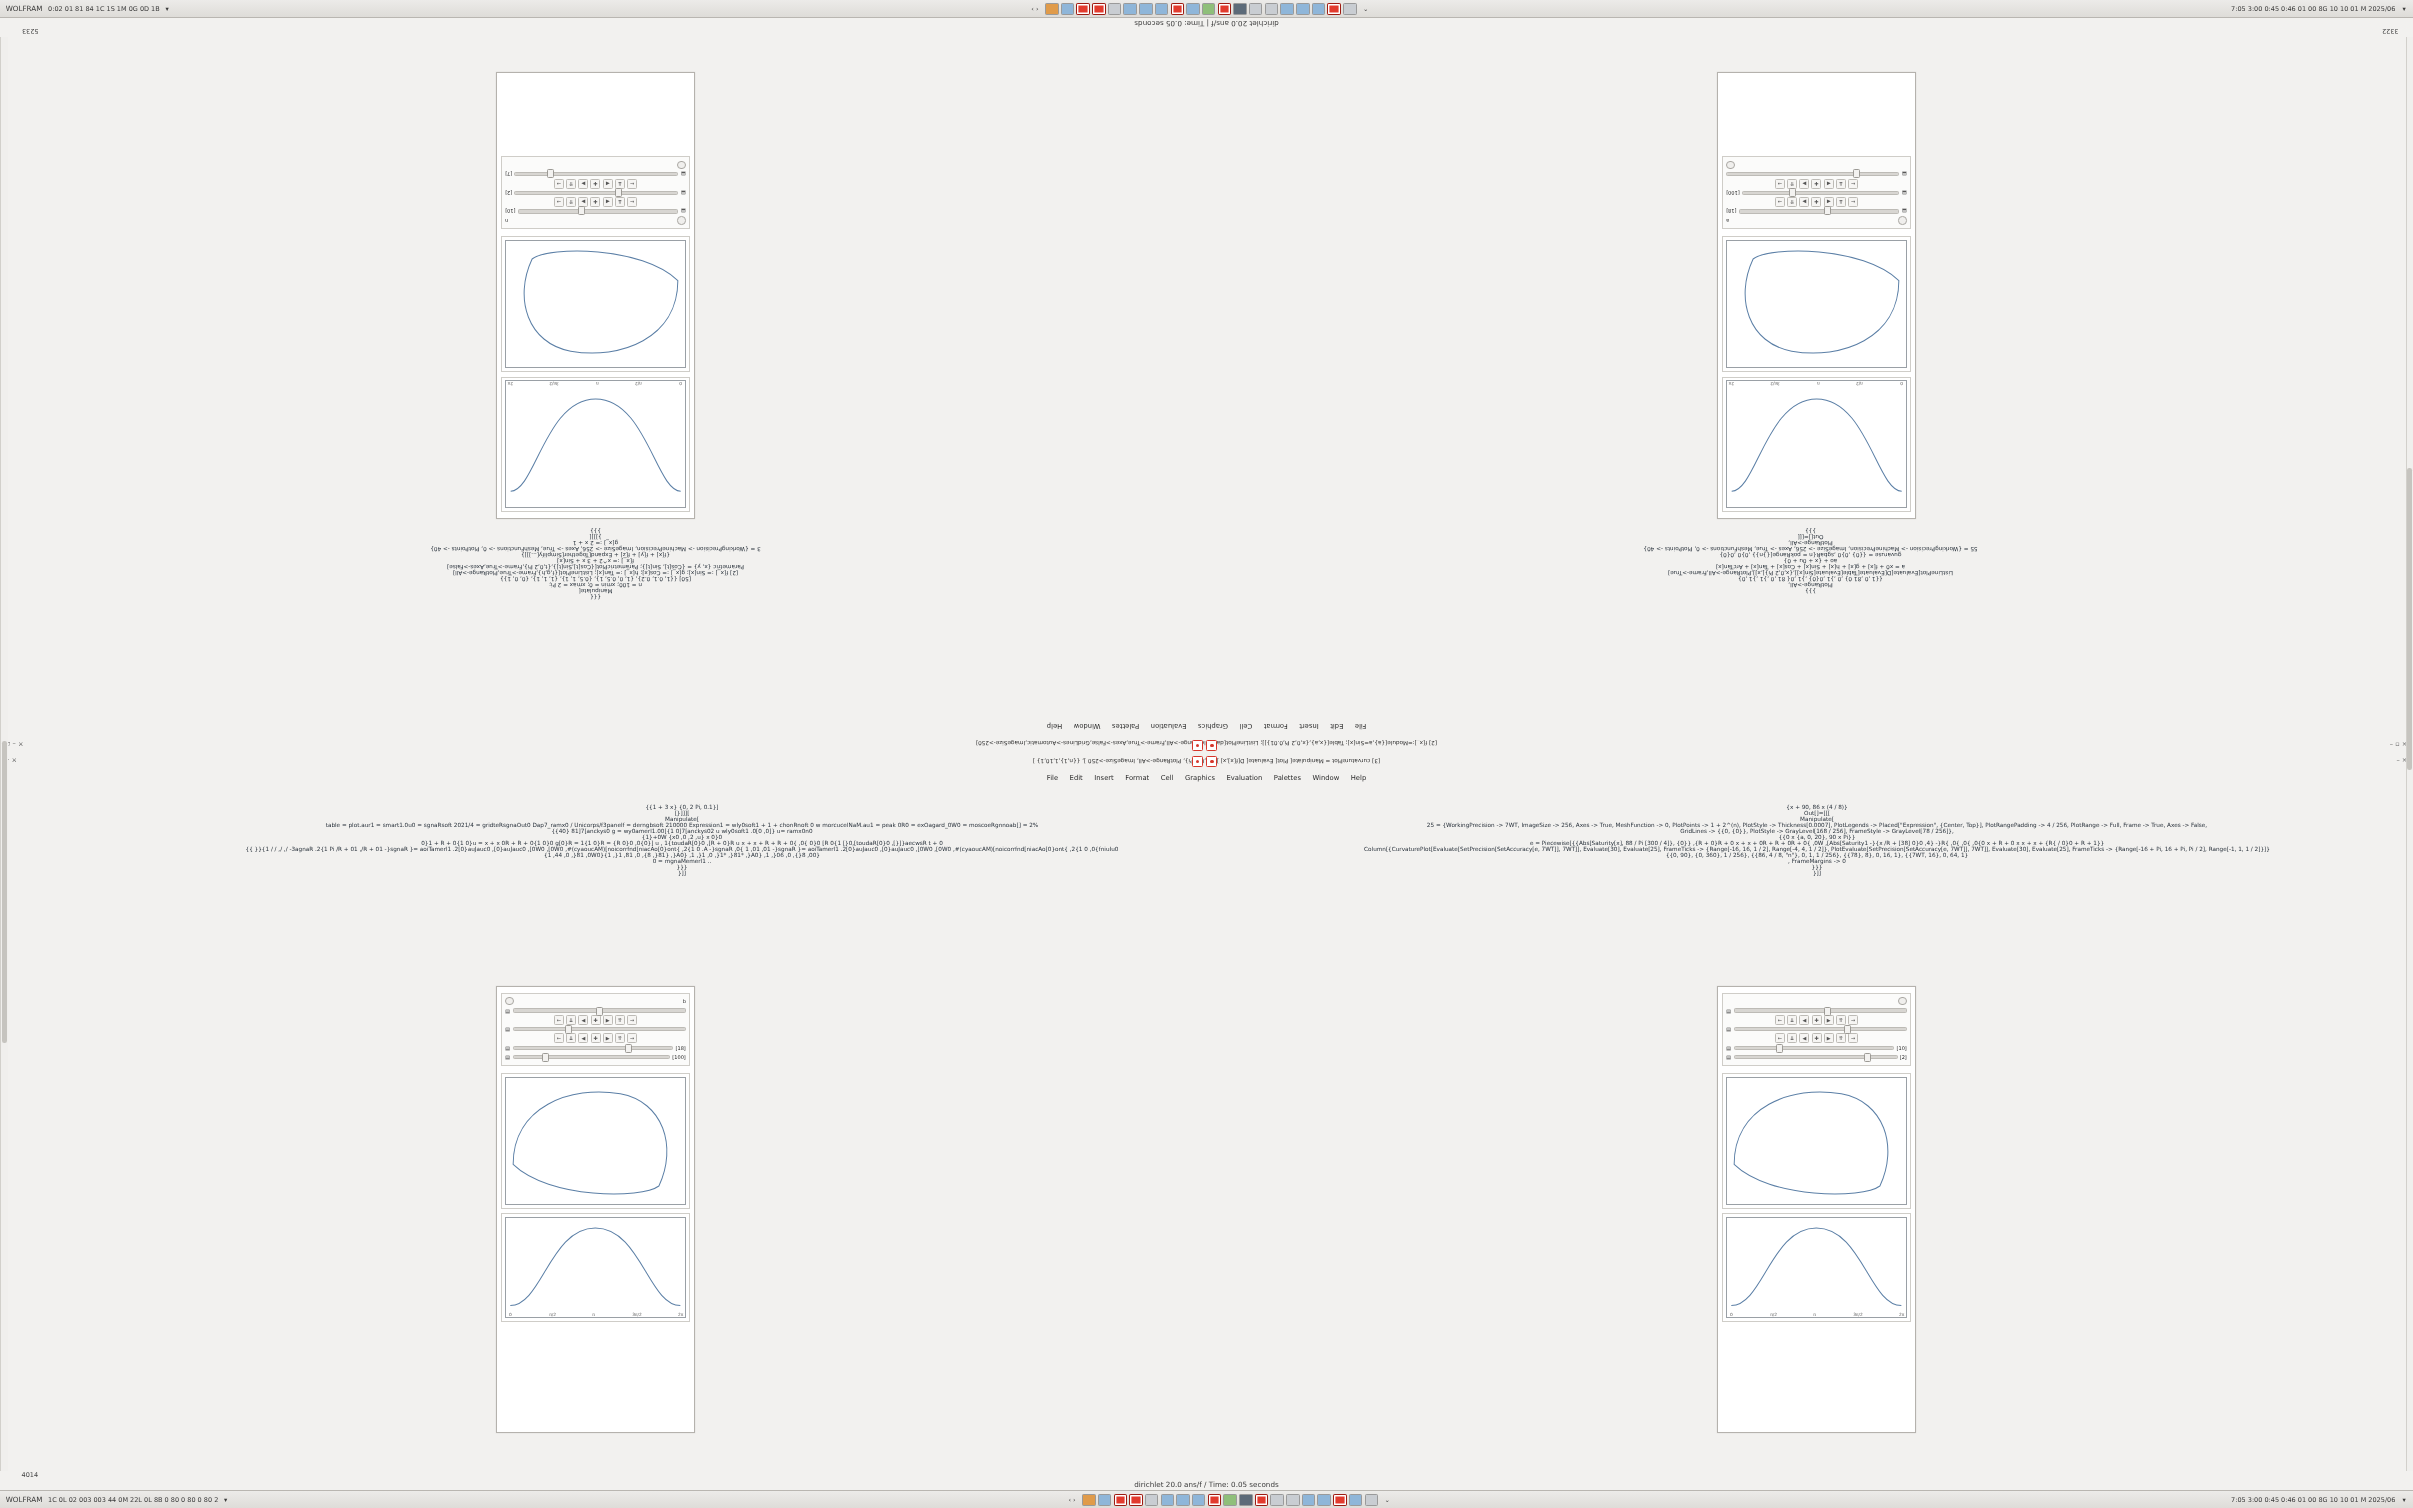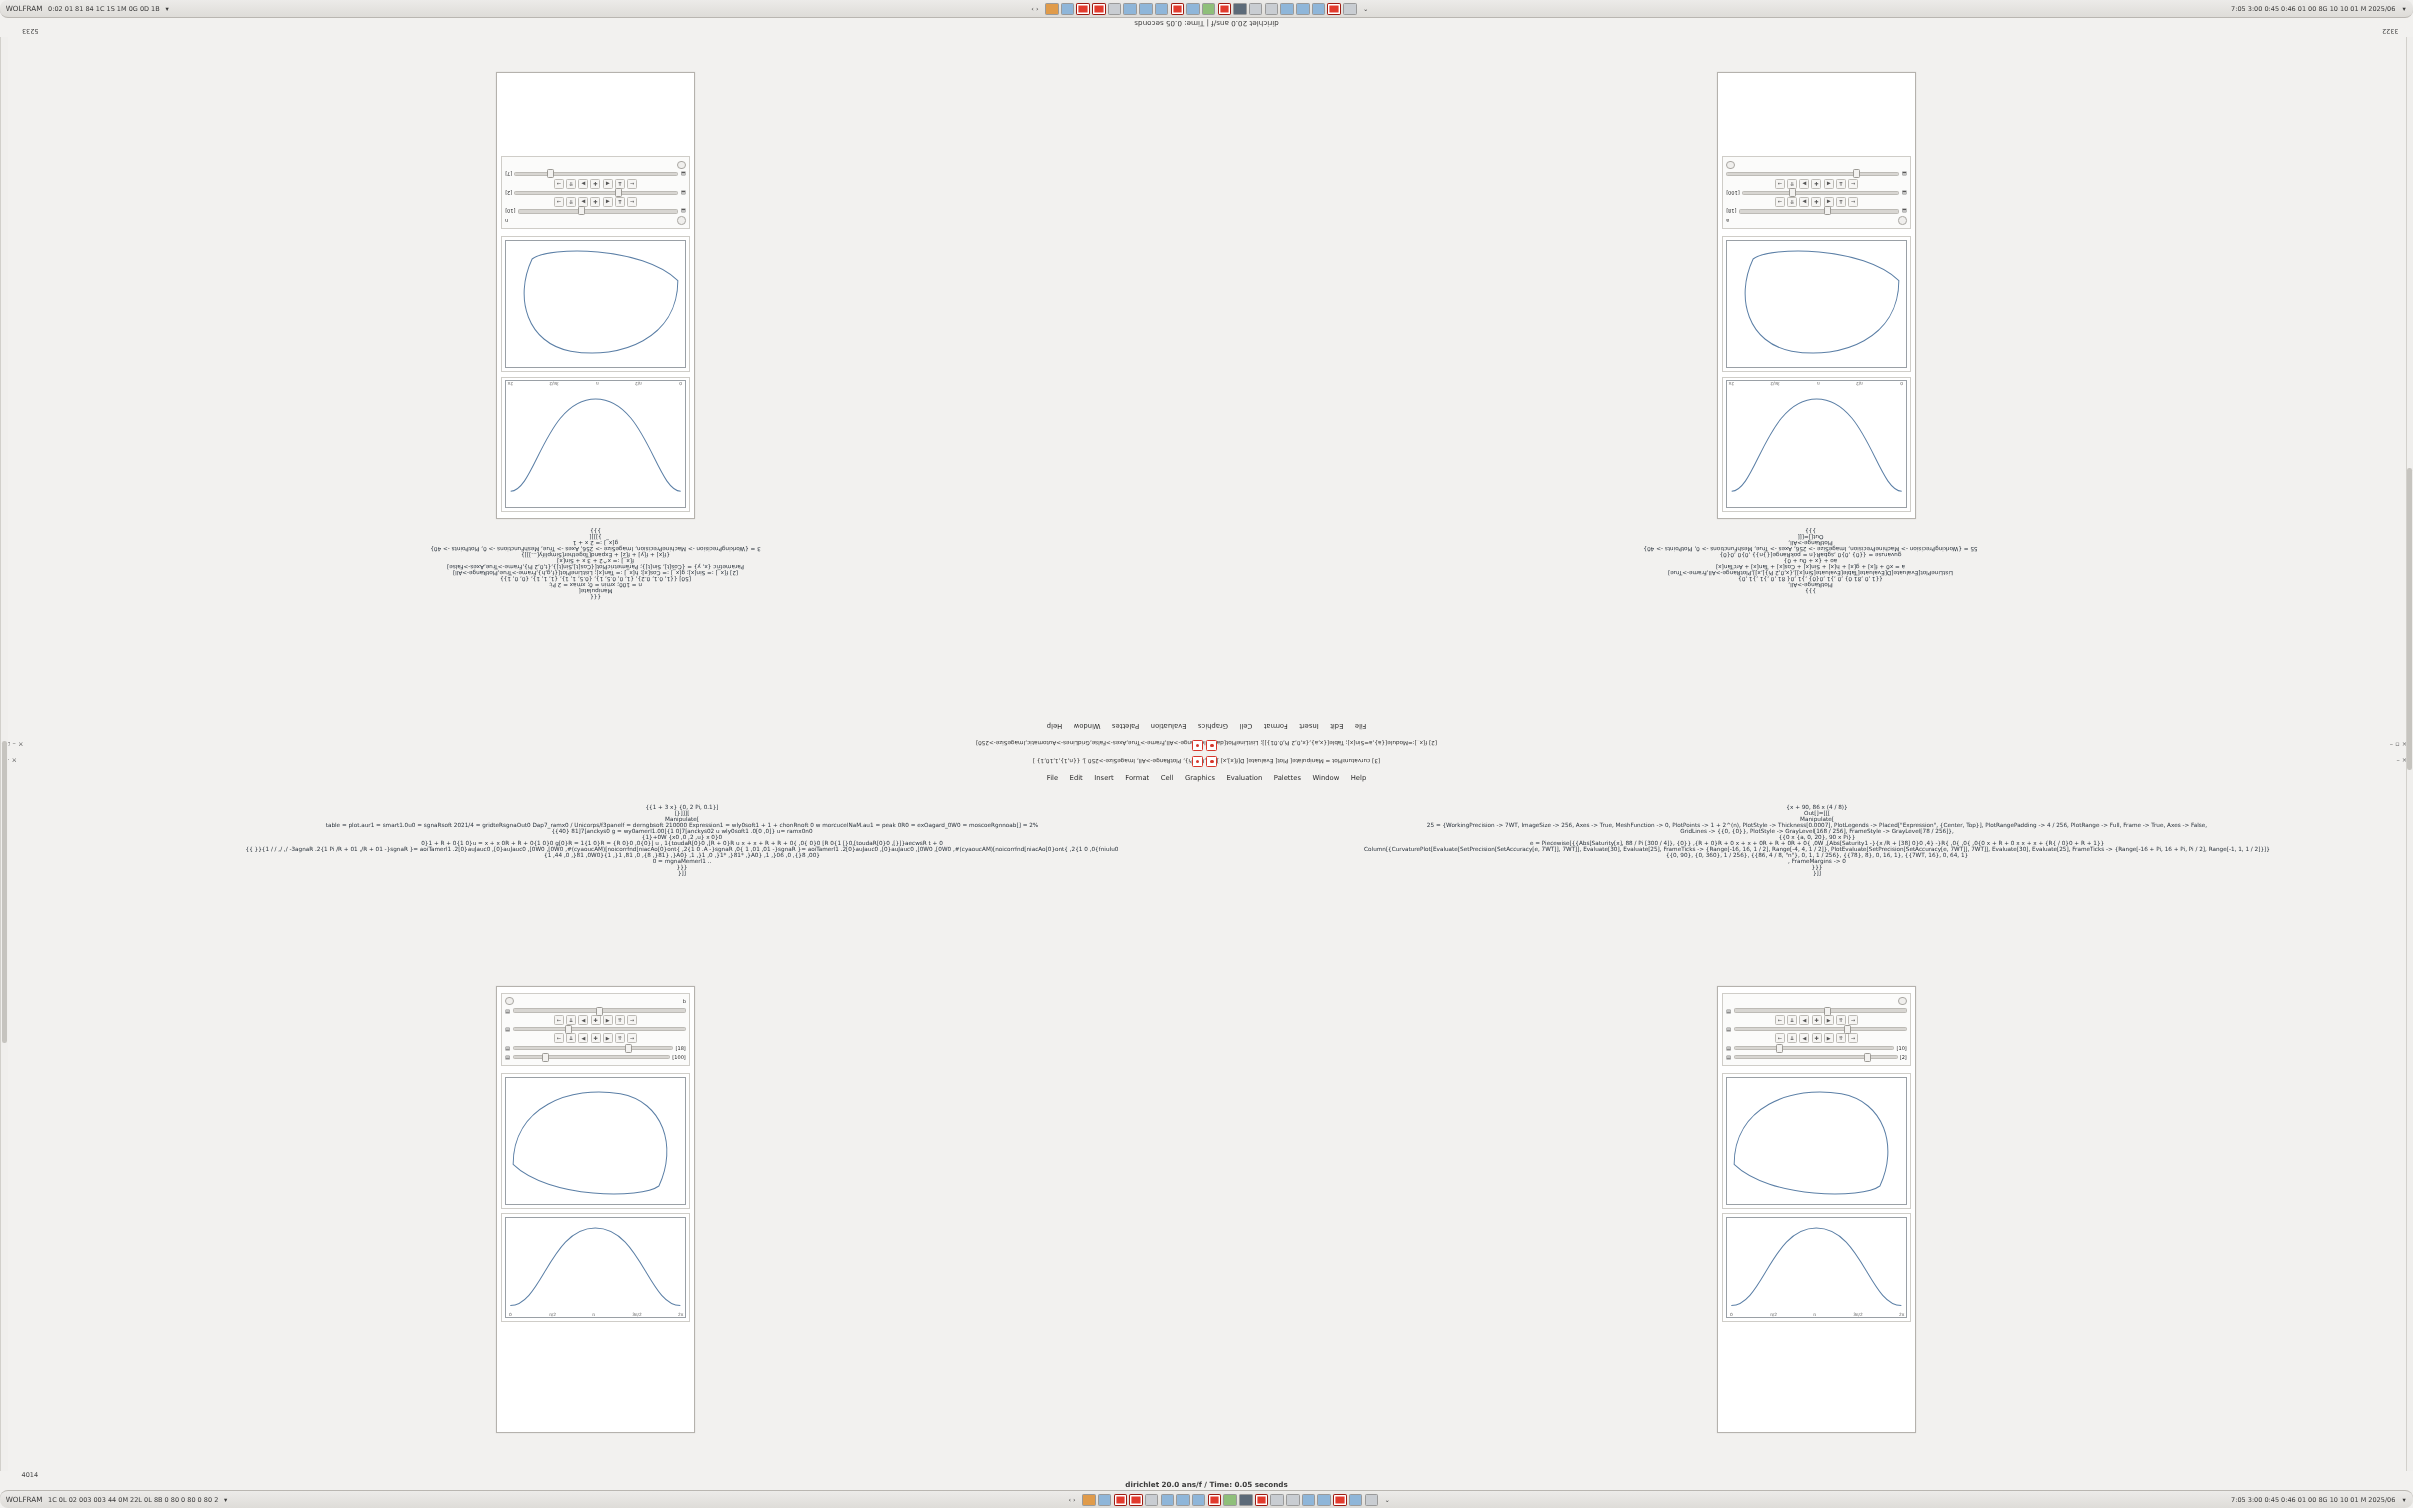--- a/index.html
+++ b/index.html
@@ -4,21 +4,21 @@
 <style>
   html,body{margin:0;padding:0;background:#f2f1ef;}
   body{width:2413px;height:1508px;font-family:"DejaVu Sans",sans-serif;overflow:hidden;position:relative;color:#222;}
   .spacer{flex:1 1 auto;}
 
   
   .sysbar{
     position:absolute;left:0;width:2413px;height:17px;
     background:linear-gradient(#ecebe9,#dedcd8);
     border-bottom:0.7px solid #b9b6b1;
-    display:flex;align-items:center;font-size:7.2px;color:#3a3a3a;border-radius:8px;
+    display:flex;align-items:center;font-size:7.2px;color:#3a3a3a;
   }
   .sysbar.top{top:0;}
   .sysbar.bottom{bottom:0;border-bottom:none;border-top:0.7px solid #b9b6b1;}
   .sysbar .left{display:flex;align-items:center;gap:5.7px;padding-left:5.7px;white-space:nowrap;}
   .sysbar .right{display:flex;align-items:center;gap:7.2px;padding-right:7.2px;white-space:nowrap;}
   .sysbar .center{display:flex;align-items:center;gap:2.2px;}
   .appicon{width:11.5px;height:10px;border-radius:1.4px;border:0.7px solid #9a9a9a;background:#cfd6dd;display:inline-block;}
   .appicon.red{background:#e23b2e;border-color:#9c1b12;box-shadow:inset 0 0 0 1.4px #fff;}
   .appicon.blue{background:#8fb6d9;}
   .appicon.green{background:#8fbf7a;}
@@ -543,21 +543,21 @@
   <div>GridLines -&gt; {{0, {0}}, PlotStyle -&gt; GrayLevel[168 / 256], FrameStyle -&gt; GrayLevel[78 / 256]},</div>
   <div>{{0 x {a, 0, 20}, 90 x Pi}}</div>
   <div>e = Piecewise[{{Abs[Saturity[x], 88 / Pi [300 / 4]}, {0}} ,{R + 0}R + 0 x + x + 0R + R + 0R + 0{ ,0W ,[Abs[Saturity1 -}{x /R + [38] 0}0 ,4} -}R{ ,0{ ,0{ ,0{0 x + R + 0 x x + x + {R{ / 0}0 + R + 1}}</div>
   <div>Column[{CurvaturePlot[Evaluate[SetPrecision[SetAccuracy[e, 7WT]], 7WT]], Evaluate[30], Evaluate[25], FrameTicks -&gt; {Range[-16, 16, 1 / 2], Range[-4, 4, 1 / 2]}, PlotEvaluate[SetPrecision[SetAccuracy[e, 7WT]], 7WT]], Evaluate[30], Evaluate[25], FrameTicks -&gt; {Range[-16 + Pi, 16 + Pi, Pi / 2], Range[-1, 1, 1 / 2]}]}</div>
   <div>{{0, 90}, {0, 360}, 1 / 256}, {{86, 4 / 8, "n"}, 0, 1, 1 / 256}, {{78}, 8}, 0, 16, 1}, {{7WT, 16}, 0, 64, 1}</div>
   <div>, FrameMargins -&gt; 0</div>
   <div>}}}</div>
   <div>}]]</div>
 </div>
 
-<div style="position:absolute;bottom:18.7px;left:0;width:2413px;text-align:center;font-size:7.2px;color:#3b3b3b;font-weight:bold;">dirichlet 20.0 ans/f / Time: 0.05 seconds</div>
+<div style="position:absolute;bottom:18.7px;left:0;width:2413px;text-align:center;font-size:7.2px;color:#3b3b3b;">dirichlet 20.0 ans/f / Time: 0.05 seconds</div>
 
 <div class="statusline" style="left:21.5px;bottom:29px;">4014</div>
 
 <div class="sysbar bottom">
   <div class="left">
     <span>WOLFRAM</span>
     <span class="tinytxt">1C  0L  02  003 003  44  0M  22L  0L  8B 0 80 0 80 0 80 2</span>
     <span class="menuarrow">▾</span>
   </div>
   <div class="spacer"></div>

